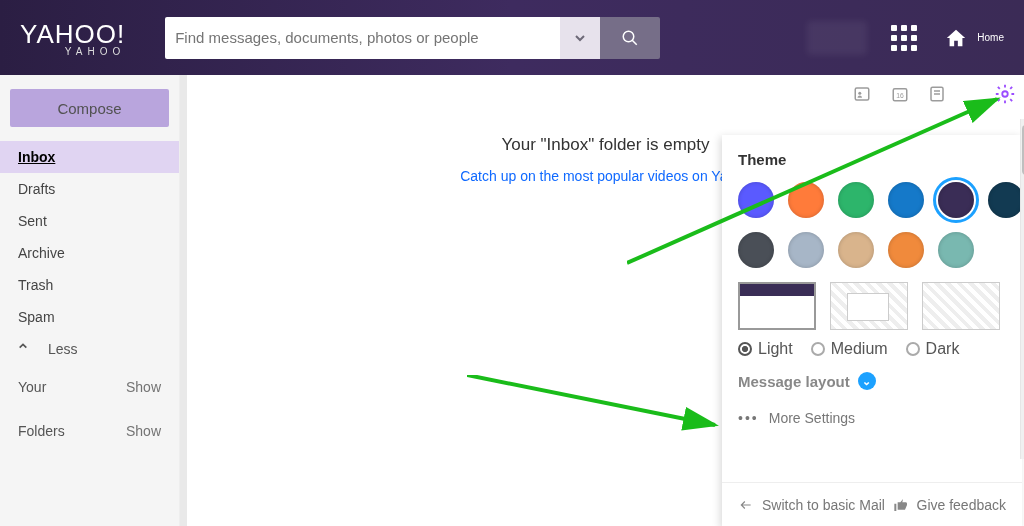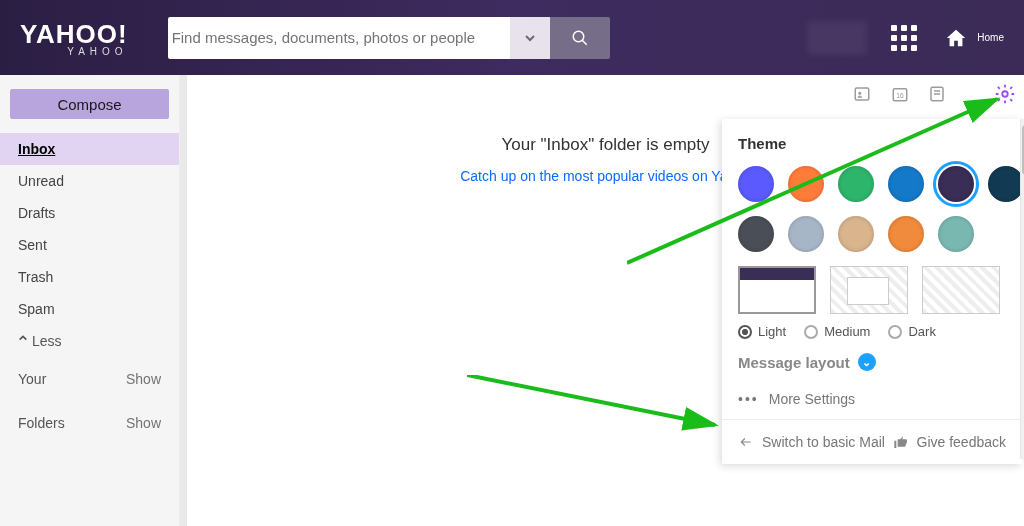--- a/index.html
+++ b/index.html
@@ -3,26 +3,26 @@
 <meta charset="utf-8">
 <style>
   * { box-sizing: border-box; margin: 0; padding: 0; font-family: "Helvetica Neue", Arial, sans-serif; }
   html, body { width: 1024px; height: 526px; overflow: hidden; background: #fff; }
   
   .header {
     height: 75px; background: linear-gradient(90deg, #2b1e43, #3e2b5f, #3b2b56);
     display: flex; align-items: center; padding: 0 20px; color: #fff;
   }
   .logo { display: flex; flex-direction: column; align-items: flex-end; margin-right: 40px;}
-  .logo-main { font-size: 26px; letter-spacing: 1px; color:#fff; font-weight:700;}
+  .logo-main { font-size: 26px; letter-spacing: 1px; color:#fff; font-weight:400;}
   .logo-sub { font-size: 10px; letter-spacing: 5px; color:#ddd; margin-top:-4px;}
   .search-wrap { display:flex; height:42px; }
   .search-input {
-    width: 342px; background:#fff; border:none; outline:none;
-    padding:0 4px; font-size:15px; color:#737373; border-radius:2px 0 0 2px;
+    width: 395px; background:#fff; border:none; outline:none;
+    padding:0 10px; font-size:15px; color:#737373; border-radius:2px 0 0 2px;
   }
   .search-drop {
     width:40px; background:#e7e2ec; display:flex; align-items:center; justify-content:center;
     color:#6d6977; cursor:pointer;
   }
   .search-btn {
     width:60px; background:#766e88; display:flex; align-items:center; justify-content:center;
     color:#fff; cursor:pointer; border-radius:0 2px 2px 0;
   }
   .spacer-h { flex:1; }
@@ -38,44 +38,44 @@
   .home-wrap { display:flex; align-items:center; gap:10px; cursor:pointer;}
   .home-wrap .lbl { font-size:10px; color:#fff; }
   
   .body { display:flex; height:calc(100% - 75px); position:relative; }
   .sidebar {
     width:180px; background:#f5f5f5; display:flex; flex-direction:column;
     padding-top:10px; font-size:14px; color:#444; border-right:1px solid #eee;
   }
   .sidebar-track { width:7px; background:#e9e9e9; }
   .compose {
-    margin:4px 10px 14px 10px; height:30px; border:none;
-    background:#b39ddb; color:#000000; font-size:15px; font-weight:400;
+    margin:4px 10px 14px 10px; height:38px; border:none;
+    background:#b39ddb; color:#404040; font-size:15px; font-weight:400;
     border-radius:2px; cursor:pointer; opacity:0.9;
   }
   .folder { padding:8px 18px; cursor:pointer; }
   .folder.active { background:#e0d4f2; color:#000; font-weight:bold;text-decoration:underline; }
-  .less { padding:8px 18px; cursor:pointer; display:flex; gap:4px; color:#555;}
+  .less { padding:8px 18px; cursor:pointer; display:flex; gap:20px; color:#555;}
   .sec-row { display:flex; justify-content:space-between; padding:14px 18px; color:#555; cursor:pointer;}
   .sec-row .show { color:#737373; }
   
   .main { flex:1; position:relative; background:#fff; }
   .empty-state { text-align:center; margin-top:60px; }
   .empty-title { font-size:17px; color:#333; font-weight:400; margin-bottom:12px; }
   .empty-link  { font-size:14px; color:#0f69ff; text-decoration:none; cursor:pointer; }
   
   .top-icons {
     position:absolute; top:8px; right:8px; display:flex; gap:18px; align-items:center;
     color:#9c9c9c;
   }
   .top-icons .ic { cursor:pointer; }
   .gear { color:#9b4dff; position:relative; }
   
   .panel {
-    position:absolute; top:44px; right:2px; width:300px; background:#fff;
+    position:absolute; top:60px; right:2px; width:300px; background:#fff;
     box-shadow: -2px 2px 8px rgba(0,0,0,0.15); font-size:14px; color:#333;
     display:flex; flex-direction:column;
   }
   .panel-scroll { padding:16px 16px 8px 16px; max-height:280px; overflow:hidden; }
   .panel-heading { font-weight:bold; font-size:15px; margin-bottom:14px; }
   .swatch-row { display:flex; gap:14px; margin-bottom:14px; }
   .swatch {
     width:36px; height:36px; border-radius:50%; cursor:pointer; flex-shrink:0;
     box-shadow: inset 0 0 4px rgba(0,0,0,0.2);
   }
@@ -83,35 +83,35 @@
   .density-row { display:flex; gap:14px; align-items:flex-start; margin-bottom:10px; }
   .density {
     width:78px; height:48px; border:1px solid #ccc; background:#fff; cursor:pointer; position:relative;
   }
   .density.sel { border:2px solid #999; }
   .density .cap { height:12px; background:#3a2d56; }
   .density.hatched {
     background: repeating-linear-gradient(45deg,#eee,#eee 4px,#fff 4px,#fff 8px);
   }
   .density .inner-white { position:absolute; background:#fff; border:1px solid #ccc; }
-  .mode-row { display:flex; gap:18px; margin-bottom:14px; font-size:13px; color:#555;}
+  .mode-row { display:flex; gap:18px; margin-bottom:14px; font-size:16px; color:#555;}
   .mode { display:flex; align-items:center; gap:6px; cursor:pointer;}
   .mode .dot {
     width:14px; height:14px; border-radius:50%; border:2px solid #aaa; display:inline-block;
   }
   .mode.sel .dot { border-color:#555; background: radial-gradient(circle,#555 0 40%, transparent 45%); }
   .msg-layout { display:flex; align-items:center; gap:8px; color:#888; font-weight:bold; font-size:15px; margin-top:6px;}
   .expand-circle { width:18px; height:18px; border-radius:50%; background:#1ca1ff; display:flex; align-items:center; justify-content:center; color:#fff; font-size:11px;}
   .panel-footer {
     padding:12px 16px; display:flex; align-items:center; gap:10px;
     color:#777; font-size:14px; cursor:pointer; border-top:0;
   }
   .panel-bottom {
     border-top:1px solid #eee; padding:14px 16px; display:flex; justify-content:space-between;
-    color:#777; font-size:14px;
+    color:#777; font-size:14px;margin-top:44px;
   }
   .panel-bottom .side { display:flex; align-items:center; gap:8px; cursor:pointer;}
   .panel-scrollthumb {
     position:absolute; right:-6px; top:44px; width:10px; height:340px; background:#f0f0f0;
     border-left:1px solid #e6e6e6;
   }
   .panel-scrollthumb::after{
     content:""; position:absolute; left:1px; top:6px; width:8px; height:50px;
     background:#bfbfbf; border-radius:4px;
   }
@@ -161,23 +161,23 @@
       </svg>
     <span class="lbl">Home</span>
   </div>
 </div>
 
 <div class="body">
   <div class="sidebar">
     <button class="compose">Compose</button>
     <div id="folder-list">
         <div class="folder active">Inbox</div>
-        <div class="folder">Unread</div>
         <div class="folder">Drafts</div>
         <div class="folder">Sent</div>
+        <div class="folder">Archive</div>
         <div class="folder">Trash</div>
         <div class="folder">Spam</div>
       </div>
     <div class="less">
       <svg width="10" height="10" viewBox="0 0 12 12">
           <path d="M2 8l4-4 4 4" fill="none" stroke="#555" stroke-width="2"></path>
         </svg>
       <span>Less</span>
     </div>
     <div id="section-list">

